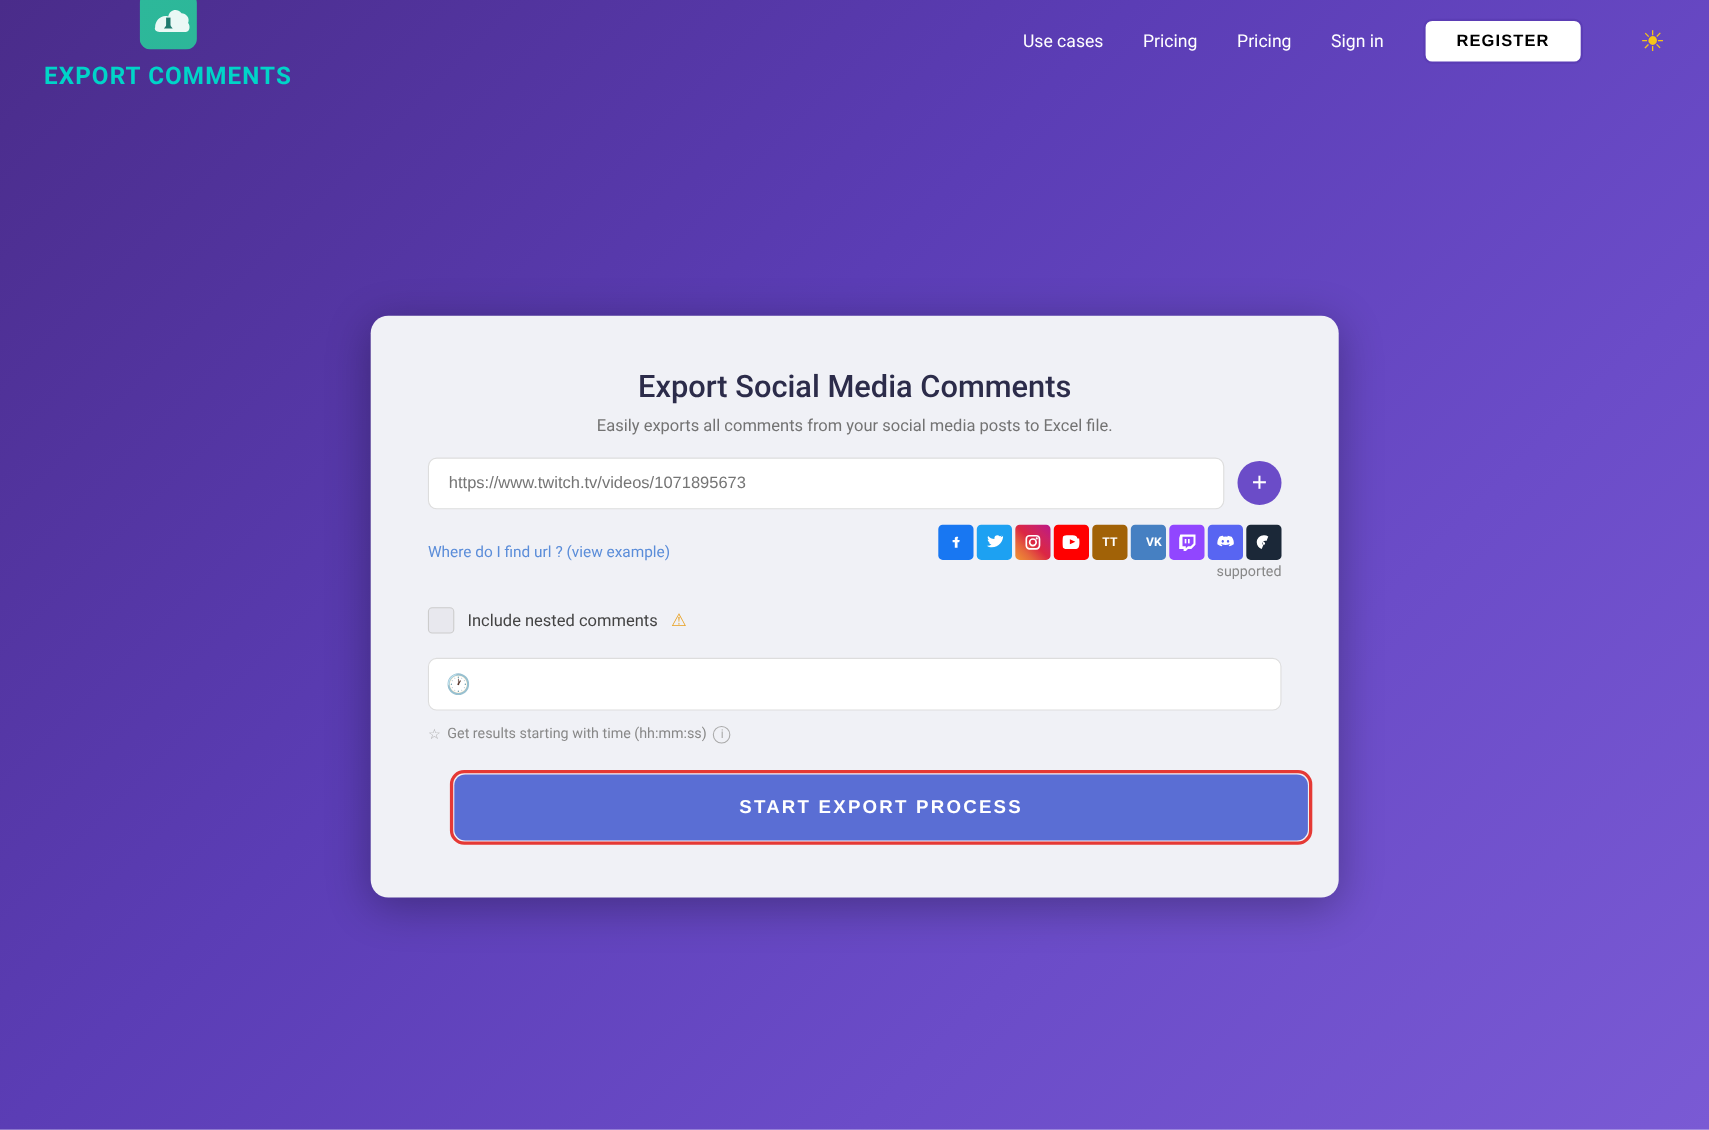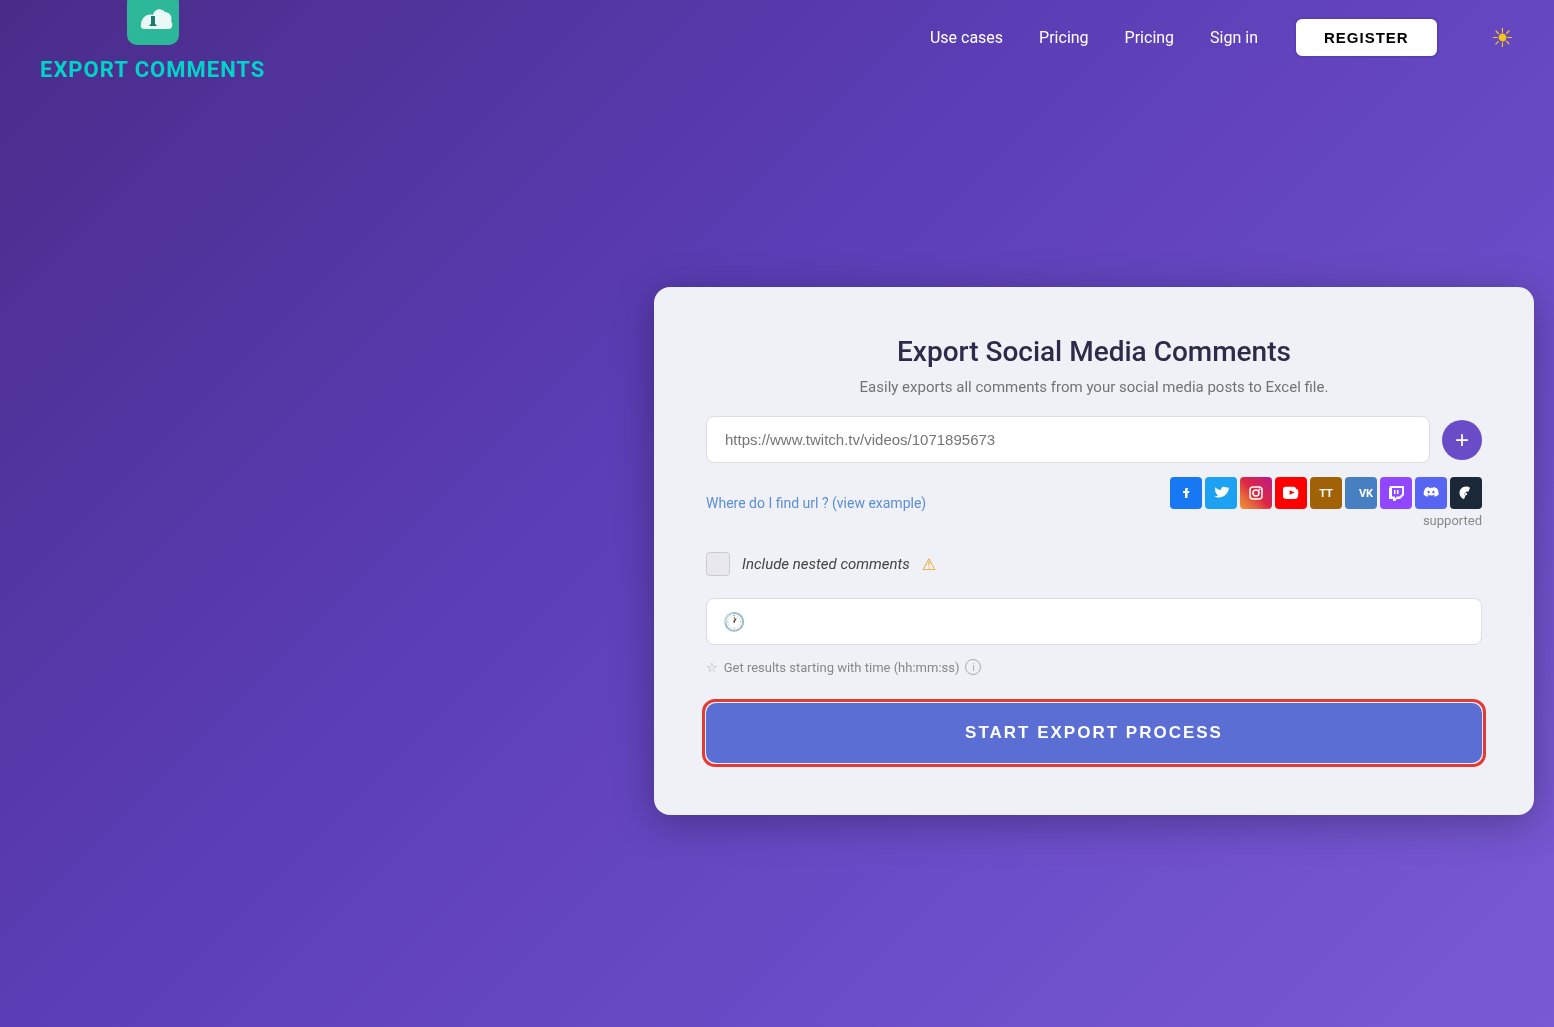--- a/index.html
+++ b/index.html
@@ -70,21 +70,21 @@
       font-size: 26px;
       color: #f5c518;
       cursor: pointer;
     }
 
     
     main {
       flex: 1;
       display: flex;
       align-items: center;
-      justify-content: flex-end;
+      justify-content: center;
       padding: 40px 20px;
     }
     .card {
       background: #f0f1f6;
       border-radius: 16px;
       padding: 48px 52px 52px;
       width: 880px;
       max-width: 100%;
       box-shadow: 0 8px 40px rgba(0,0,0,0.3);
     }
@@ -197,21 +197,20 @@
       height: 24px;
       background: #e8e8ee;
       border: 1px solid #ccc;
       border-radius: 4px;
       flex-shrink: 0;
       cursor: pointer;
     }
     .checkbox-label {
       font-size: 15px;
       color: #444;
-      font-style: italic;
     }
     .warning-icon {
       color: #e8a020;
       font-size: 16px;
     }
 
     
     .time-row {
       display: flex;
       align-items: center;
@@ -268,20 +267,21 @@
       background: #5a6ed4;
       color: white;
       border: none;
       border-radius: 10px;
       font-size: 17px;
       font-weight: 700;
       letter-spacing: 2px;
       text-transform: uppercase;
       cursor: pointer;
       position: relative;
+      margin-left: 24px;
     }
     .export-btn::after {
       content: '';
       position: absolute;
       inset: -4px;
       border: 3px solid #e53935;
       border-radius: 13px;
       pointer-events: none;
     }
   </style>

